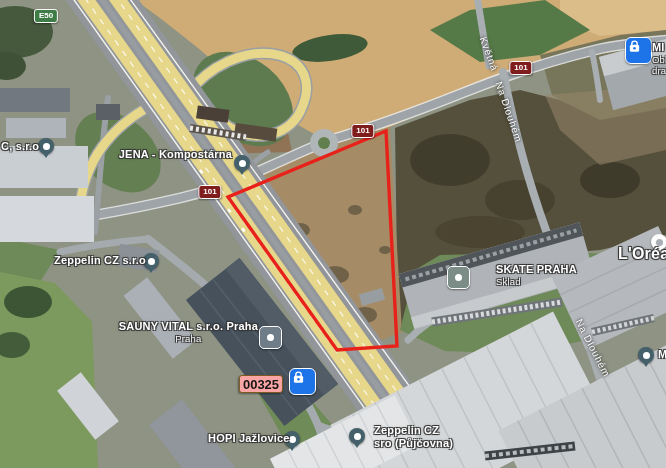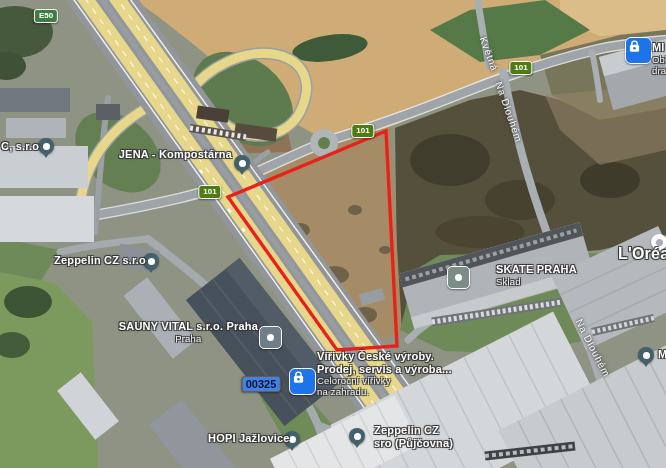--- a/index.html
+++ b/index.html
@@ -25,22 +25,22 @@
     text-shadow:0 0 2px rgba(40,40,40,.9),0 0 4px rgba(40,40,40,.7);
   }
   
   .badge{
     position:absolute;z-index:4;transform:translate(-50%,-50%);
     font-size:8px;font-weight:700;color:#fff;line-height:1;
     padding:2px 4px;border-radius:3px;border:1px solid #fff;
     box-shadow:0 1px 2px rgba(0,0,0,.4);
   }
   .badge.green{background:#3e7c45;}
-  .badge.blue{background:#4d7c0f;}
-  .badge.orange{background:#3b82f6;color:#151515;border:1px solid #7a5a22;font-size:11px;padding:1.5px 3px;}
+  .badge.blue{background:#7f1d1d;}
+  .badge.orange{background:#fca5a5;color:#151515;border:1px solid #7a5a22;font-size:13px;padding:1.5px 3px;}
   
   .pin{
     position:absolute;z-index:4;width:16px;height:16px;border-radius:50%;
     color:#44606a;background:currentColor;box-shadow:0 1px 2px rgba(0,0,0,.5);
   }
   .pin::before{content:"";position:absolute;inset:4.5px;border-radius:50%;background:#fff;}
   .pin::after{
     content:"";position:absolute;top:100%;left:50%;margin-top:-2px;
     transform:translateX(-50%);
     border:4.5px solid transparent;border-top:6px solid currentColor;
@@ -286,26 +286,20 @@
     <div class="sub">dra</div>
   </div>
 
   <div class="poi" style="left:54px;top:254px">Zeppelin CZ s.r.o</div>
 
   <div class="poi" style="right:408px;top:320px;text-align:center">
     <div>SAUNY VITAL s.r.o. Praha</div>
     <div class="sub">Praha</div>
   </div>
 
-  <div class="poi" style="left:317px;top:350px">
-    <div>Vířivky České výroby.</div>
-    <div>Prodej, servis a výroba...</div>
-    <div class="sub">Celoroční vířivky</div>
-    <div class="sub">na zahradu.</div>
-  </div>
 
   <div class="poi" style="left:496px;top:263px">
     <div>SKATE PRAHA</div>
     <div class="sub">Sklad</div>
   </div>
 
   <div class="poi" style="left:208px;top:432px">HOPI Jažlovice</div>
 
   <div class="poi" style="left:374px;top:424px">
     <div>Zeppelin CZ</div>

